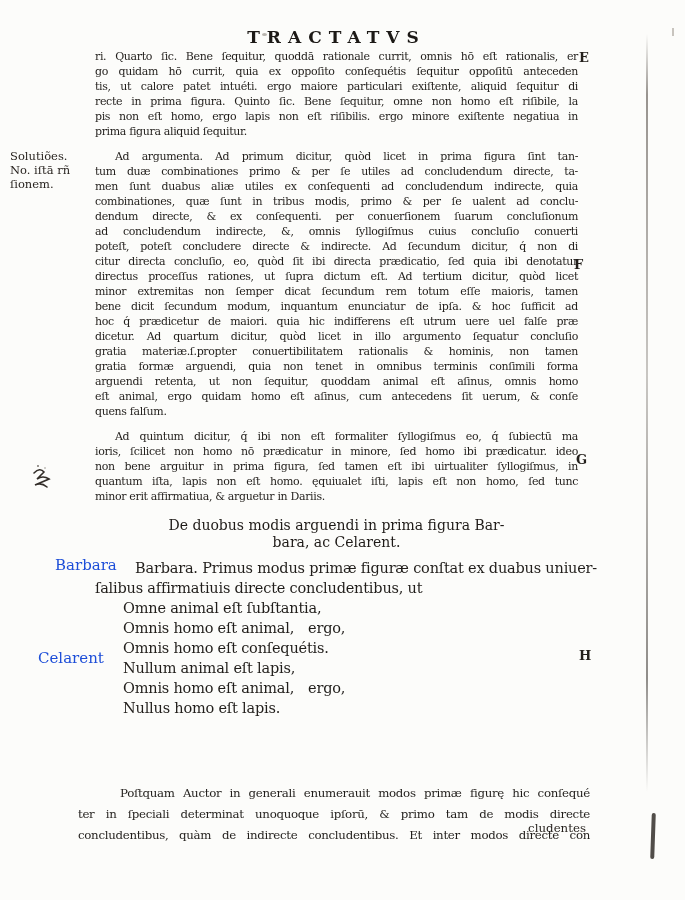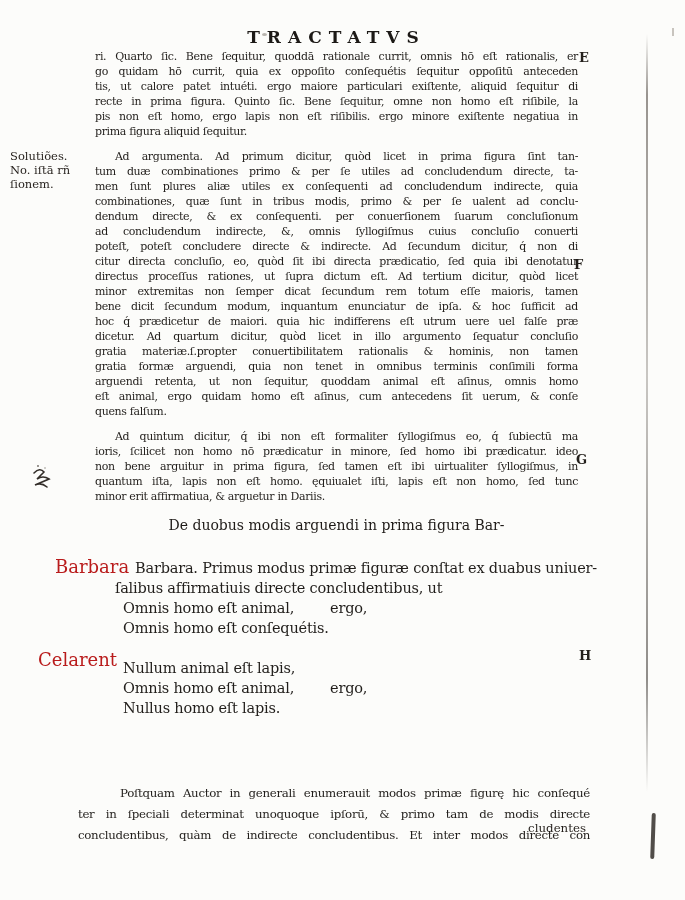--- a/index.html
+++ b/index.html
@@ -22,21 +22,21 @@
   
   .mletter{position:absolute;font-size:13px;font-weight:bold;color:#24201c;}
   .ml-e{left:579px;top:50px;}
   .ml-f{left:574px;top:257px;}
   .ml-g{left:576px;top:452px;}
   .ml-h{left:579px;top:648px;}
 
   
   .mnotes{position:absolute;left:10px;top:150px;width:84px;font-size:11.5px;line-height:13.8px;color:#241f1b;}
   .mnote-line{white-space:nowrap;}
-  .mlabel{position:absolute;font-size:18px;color:#b91c1c;white-space:nowrap;}
+  .mlabel{position:absolute;font-size:15px;color:#1d4ed8;white-space:nowrap;}
   .barbara-label{left:55px;top:556px;}
   .celarent-label{left:38px;top:649px;}
   .hand-mark{position:absolute;left:28px;top:464px;}
 
   
   .col{position:absolute;left:95px;width:483px;}
   .para{font-size:11px;line-height:15px;letter-spacing:-0.35px;}
   .para .line{white-space:nowrap;text-align:justify;text-align-last:justify;}
   .para .line:last-child{text-align-last:left;}
   .p1{top:49px;}
@@ -46,24 +46,24 @@
 
   
   .heading{top:517px;font-size:14px;line-height:17px;color:#1f1b18;}
   .hline{text-align:center;}
 
   
   .syl{font-size:14.5px;line-height:20px;letter-spacing:-0.2px;}
   .barbara-sec{top:558px;}
   .celarent-sec{top:658px;}
   .syl .line{white-space:nowrap;text-align:justify;text-align-last:justify;}
-  .syl .intro .line:last-child{text-align-last:left;margin-left:20px;}
+  .syl .intro .line:last-child{text-align-last:left;}
   .syl .intro .line:first-child{text-indent:40px;}
   .syl-line{padding-left:28px;white-space:nowrap;position:relative;}
-  .ergo{margin-left:36px;}
+  .ergo{margin-left:14px;}
 
   
   .closing{position:absolute;left:78px;top:780px;width:512px;font-size:11.8px;line-height:13.8px;letter-spacing:-0.3px;}
   .closing .line{white-space:nowrap;text-align:justify;text-align-last:justify;margin-top:7px;}
   .closing .line:first-child{text-indent:42px;}
   .catchword{position:absolute;left:78px;top:821px;width:508px;text-align:right;font-size:11.8px;color:#241f1b;}
 </style>
 </head>
 <body>
 
@@ -100,21 +100,21 @@
       <div class="line">go quidam hō currit, quia ex oppoſito conſequétis ſequitur oppoſitū anteceden</div>
       <div class="line">tis, ut calore patet intuéti. ergo maiore particulari exiſtente, aliquid ſequitur di</div>
       <div class="line">recte in prima figura. Quinto ſic. Bene ſequitur, omne non homo eſt riſibile, la</div>
       <div class="line">pis non eſt homo, ergo lapis non eſt riſibilis. ergo minore exiſtente negatiua in</div>
       <div class="line">prima figura aliquid ſequitur.</div>
     </div>
 
   <div class="col para p2">
       <div class="line">Ad argumenta. Ad primum dicitur, quòd licet in prima figura ſint tan-</div>
       <div class="line">tum duæ combinationes primo &amp; per ſe utiles ad concludendum directe, ta-</div>
-      <div class="line">men ſunt plures aliæ utiles ex conſequenti ad concludendum indirecte, quia</div>
+      <div class="line">men ſunt duabus aliæ utiles ex conſequenti ad concludendum indirecte, quia</div>
       <div class="line">combinationes, quæ ſunt in tribus modis, primo &amp; per ſe ualent ad conclu-</div>
       <div class="line">dendum directe, &amp; ex conſequenti. per conuerſionem ſuarum concluſionum</div>
       <div class="line">ad concludendum indirecte, &amp;, omnis ſyllogiſmus cuius concluſio conuerti</div>
       <div class="line">poteſt, poteſt concludere directe &amp; indirecte. Ad ſecundum dicitur, q́ non di</div>
       <div class="line">citur directa concluſio, eo, quòd ſit ibi directa prædicatio, ſed quia ibi denotatur</div>
       <div class="line">directus proceſſus rationes, ut ſupra dictum eſt. Ad tertium dicitur, quòd licet</div>
       <div class="line">minor extremitas non ſemper dicat ſecundum rem totum eſſe maioris, tamen</div>
       <div class="line">bene dicit ſecundum modum, inquantum enunciatur de ipſa. &amp; hoc ſufficit ad</div>
       <div class="line">hoc q́ prædicetur de maiori. quia hic indifferens eſt utrum uere uel falſe præ</div>
       <div class="line">dicetur. Ad quartum dicitur, quòd licet in illo argumento ſequatur concluſio</div>
@@ -128,27 +128,31 @@
   <div class="col para p3">
       <div class="line">Ad quintum dicitur, q́ ibi non eſt formaliter ſyllogiſmus eo, q́ ſubiectū ma</div>
       <div class="line">ioris, ſcilicet non homo nō prædicatur in minore, ſed homo ibi prædicatur. ideo</div>
       <div class="line">non bene arguitur in prima figura, ſed tamen eſt ibi uirtualiter ſyllogiſmus, in</div>
       <div class="line">quantum iſta, lapis non eſt homo. ęquiualet iſti, lapis eſt non homo, ſed tunc</div>
       <div class="line">minor erit affirmatiua, &amp; arguetur in Dariis.</div>
     </div>
 
   <div class="col heading">
       <div class="hline">De duobus modis arguendi in prima figura Bar-</div>
+      <div class="hline">bara, ac Celarent.</div>
     </div>
 
   <div class="col syl barbara-sec">
     <div class="intro">
         <div class="line">Barbara. Primus modus primæ figuræ conſtat ex duabus uniuer-</div>
         <div class="line">ſalibus affirmatiuis directe concludentibus, ut</div>
       </div>
+    <div class="syl-line">
+      <span>Omne animal eſt ſubſtantia,</span>
+    </div>
     <div class="syl-line">
       <span>Omnis homo eſt animal,</span><span class="ergo">ergo,</span>
     </div>
     <div class="syl-line">
       <span>Omnis homo eſt conſequétis.</span>
     </div>
   </div>
 
   <div class="col syl celarent-sec">
     <div class="syl-line">

